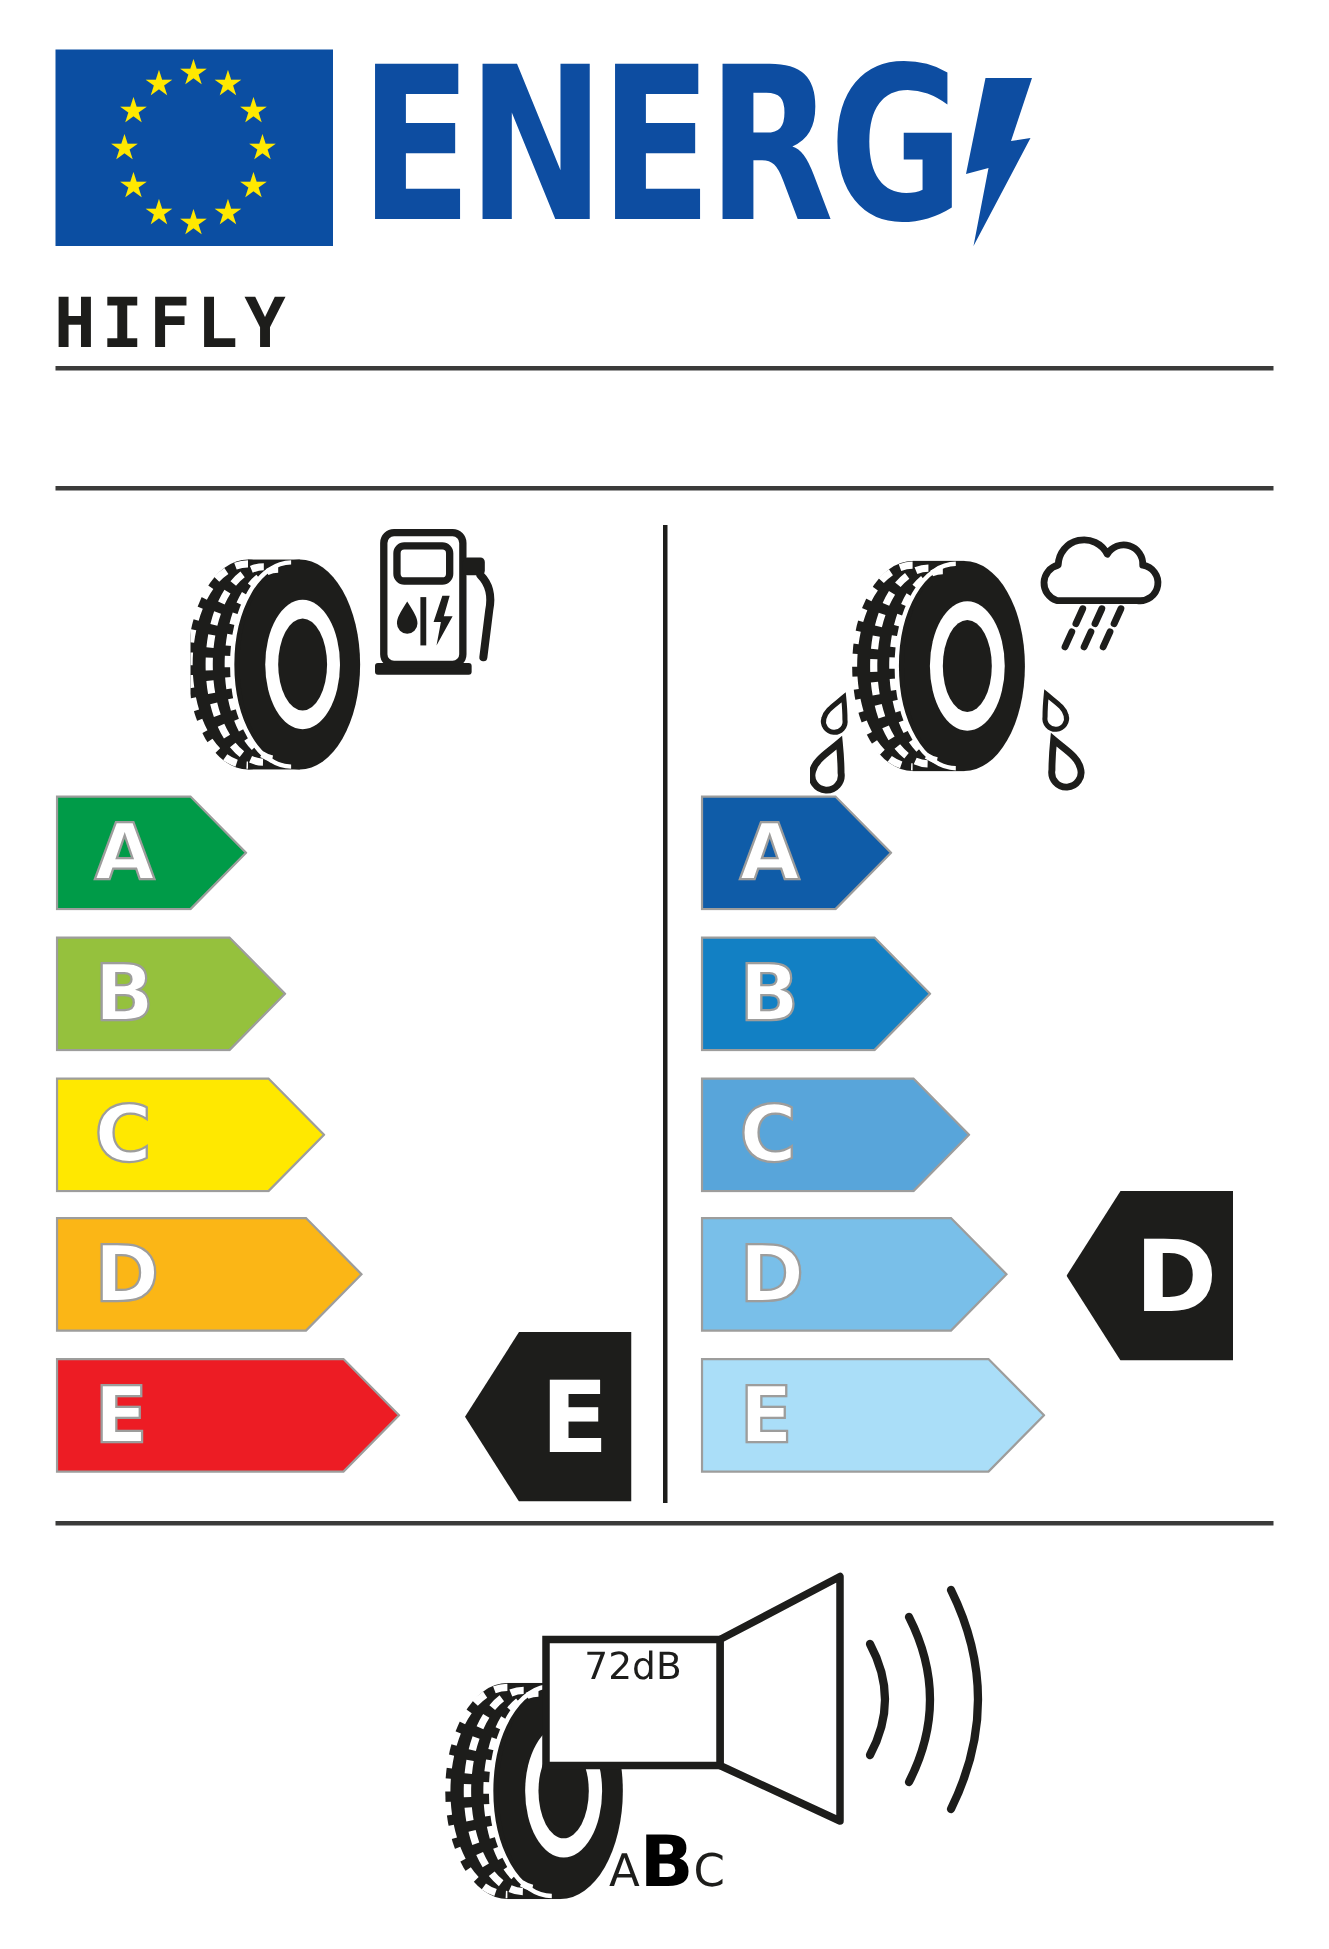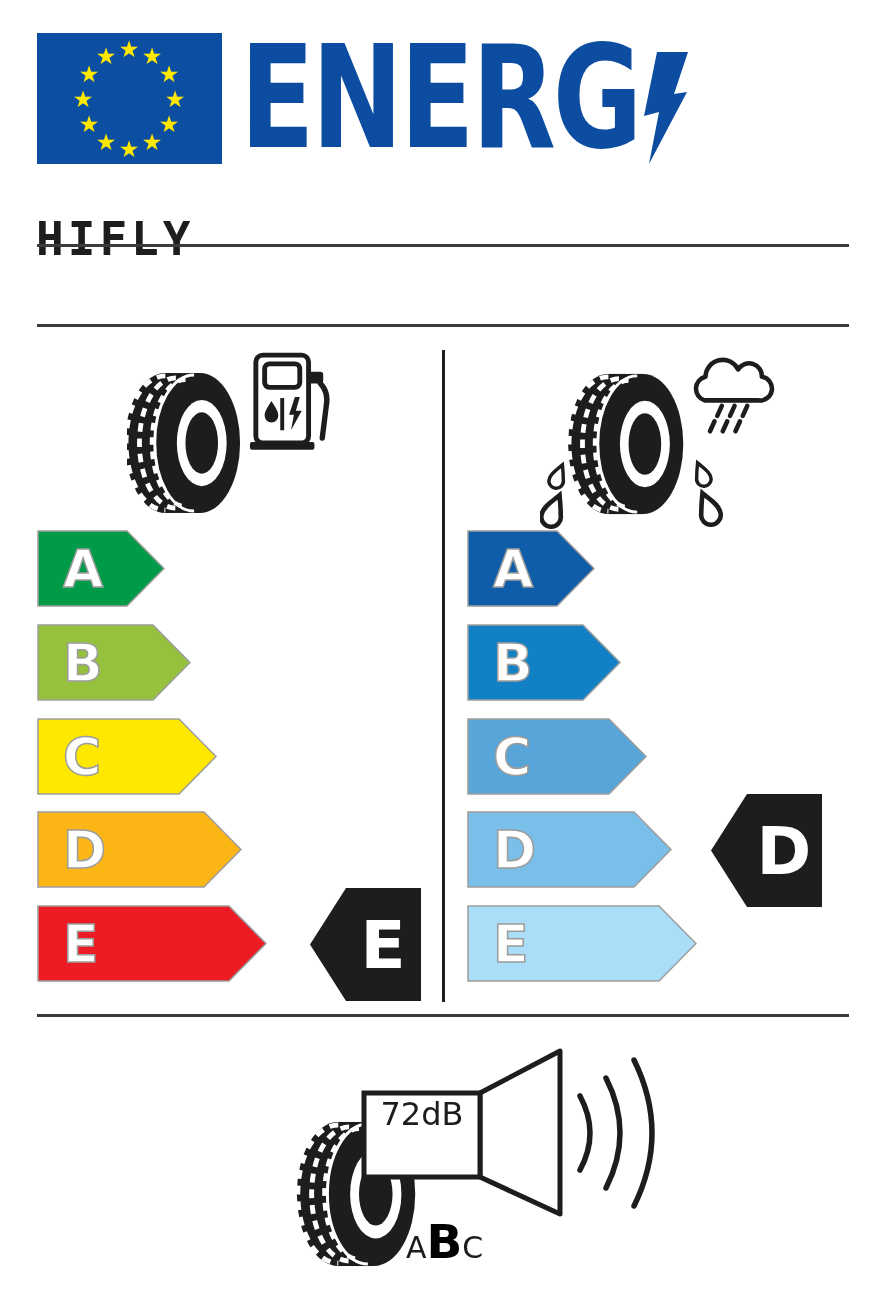--- a/index.html
+++ b/index.html
@@ -6,37 +6,37 @@
   #canvas{position:relative;width:886px;height:1299px;background:#fff;overflow:hidden;
           font-family:"DejaVu Sans",sans-serif;color:#1d1d1b;}
   .abs{position:absolute;}
 
   
   .eu-flag{position:absolute;left:37px;top:33px;width:185px;height:131px;}
   .eu-star{position:absolute;width:24px;height:24px;font-size:23px;line-height:24px;text-align:center;}
   .logo-text{position:absolute;left:240px;top:27px;font-size:142px;line-height:1;font-weight:bold;
              letter-spacing:-4px;transform:scaleX(0.77);transform-origin:left top;white-space:nowrap;}
   .brand{position:absolute;left:36px;top:192px;font-family:"DejaVu Sans Mono",monospace;
-         font-weight:bold;font-size:46px;line-height:1;letter-spacing:4px;margin-top:24px;}
+         font-weight:bold;font-size:46px;line-height:1;letter-spacing:4px;}
   .rule{position:absolute;left:37px;width:812px;height:3px;background:#3b3b3a;}
 
   
   .col-divider{position:absolute;left:442px;top:350px;width:3px;height:652px;background:#1d1d1b;}
 
   .arrow-row{position:absolute;height:77px;}
   .arrow-letter{position:absolute;left:26px;top:0;height:77px;line-height:79px;font-size:52px;
                 font-weight:bold;color:#fff;-webkit-text-stroke:1.5px #9d9d9c;
                 text-shadow:0 0 1px #9d9d9c;}
   .indicator{position:absolute;width:111px;height:113px;}
   .ind-letter{position:absolute;left:36px;top:0;width:74px;height:113px;line-height:115px;
               text-align:center;font-size:66px;font-weight:bold;color:#fff;}
 
   
   .noise-db{position:absolute;left:366px;top:1098px;width:112px;text-align:center;
-            font-size:32px;line-height:1;color:#1d1d1b;}
+            font-size:25px;line-height:1;color:#1d1d1b;}
   .noise-abc{position:absolute;left:406px;top:1218px;width:120px;height:50px;
              display:flex;align-items:baseline;}
   .noise-abc .cls{font-size:30px;line-height:1;color:#1d1d1b;}
   .noise-abc .cls.selected{font-size:47px;font-weight:800;color:#000;}
 </style>
 </head>
 <body>
 
 <div id="canvas">
 

